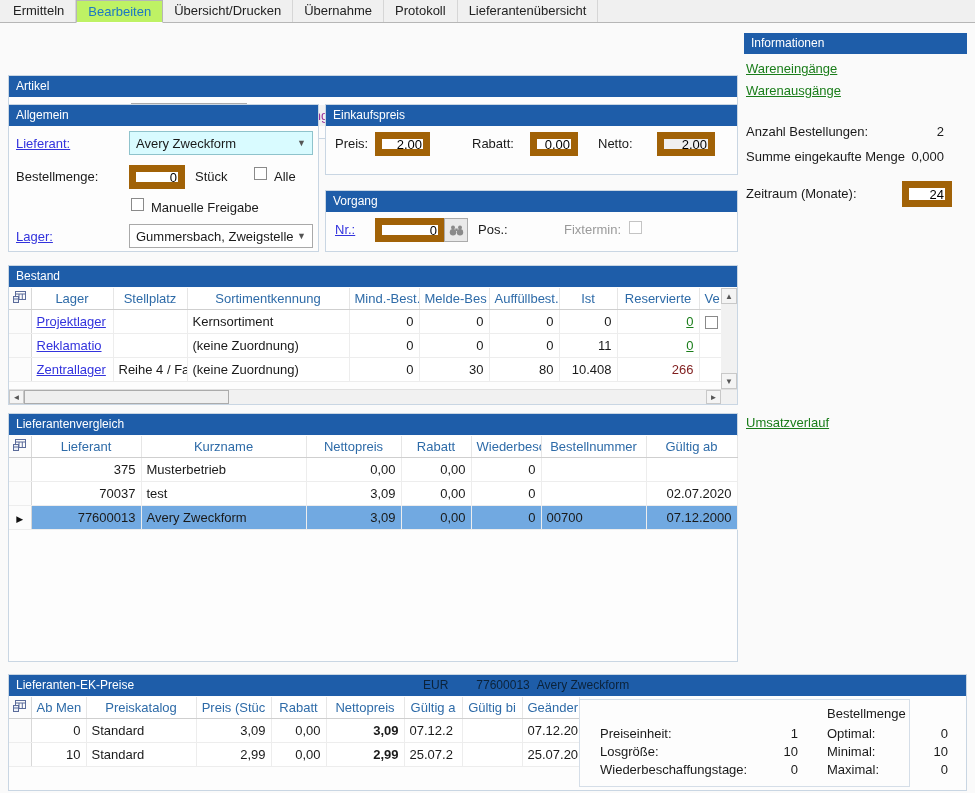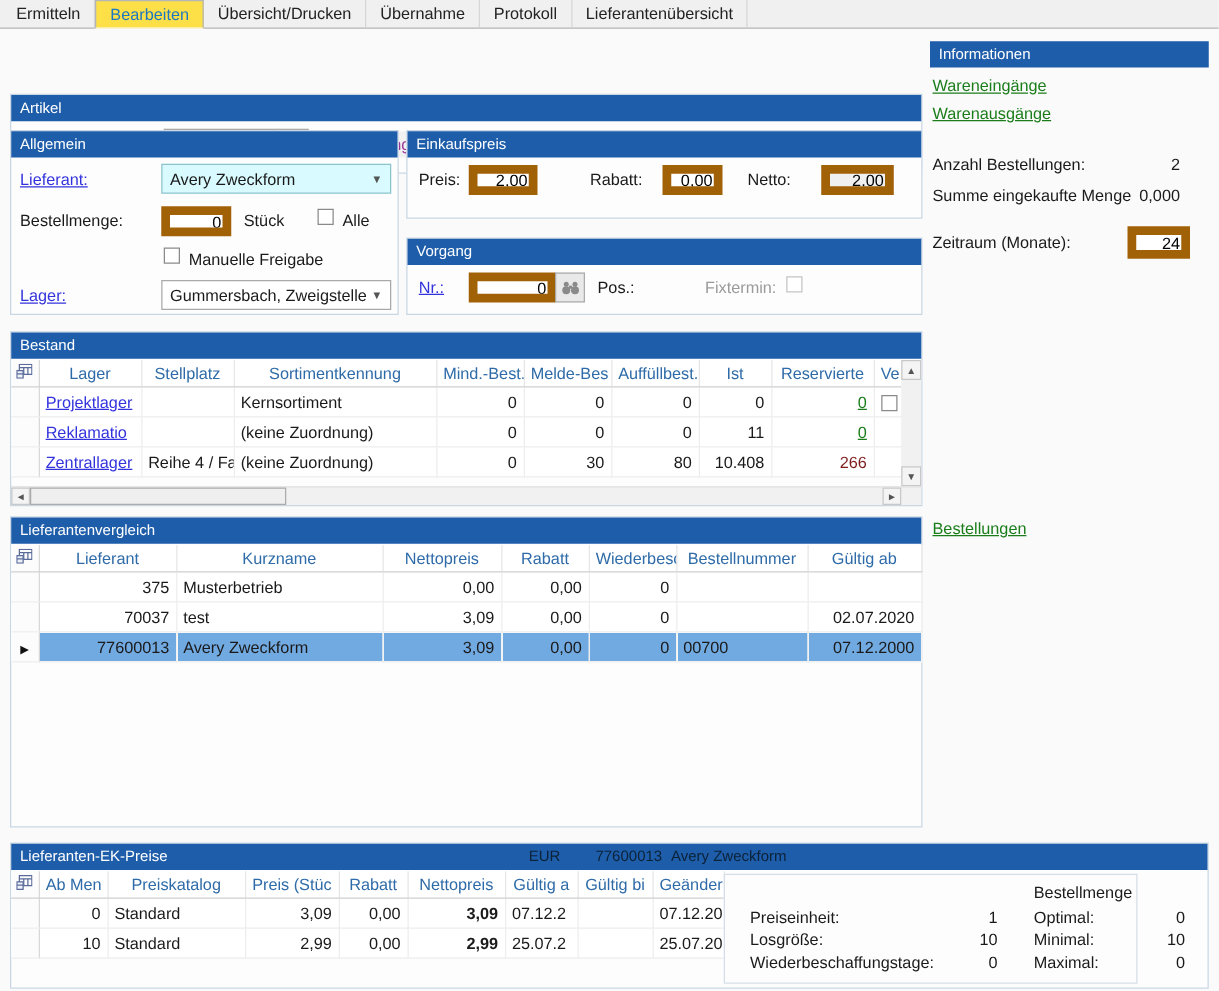--- a/index.html
+++ b/index.html
@@ -3,21 +3,21 @@
 <meta charset="utf-8">
 <style>
   * { margin:0; padding:0; box-sizing:border-box; }
   html,body { width:975px; height:793px; }
   body { font-family:"Liberation Sans", sans-serif; background:#FAFAFA; color:#1A1A1A; font-size:13px; }
   #app { position:relative; width:975px; height:793px; overflow:hidden; }
 
   
   .tabbar { position:absolute; left:0; top:0; width:975px; height:23px; background:#F0F0F0; border-bottom:1px solid #B6B6B6; display:flex; align-items:stretch; padding-left:2px; }
   .tab { padding:3px 11px 2px; font-size:13px; color:#222; border-right:1px solid #D6D6D6; cursor:default; }
-  .tab.active { background:#fde047; color:#1C77C3; border:1px solid #B6B6B6; border-bottom:1px solid #FDFDFD; margin-bottom:-1px; }
+  .tab.active { background:#bef264; color:#1C77C3; border:1px solid #B6B6B6; border-bottom:1px solid #FDFDFD; margin-bottom:-1px; }
 
   
   .section { position:absolute; background:#FDFDFD; border:1px solid #C9D6E3; }
   .sec-head { height:21px; background:#1E5DA9; color:#FFFFFF; font-size:12px; line-height:21px; padding-left:7px; white-space:nowrap; }
   .nobg { background:transparent; border:none; }
 
   .lbl { position:absolute; white-space:nowrap; }
   .link { color:#3333DD; text-decoration:underline; cursor:pointer; }
   .glink { color:#1A7D1A; text-decoration:underline; cursor:pointer; }
   .gray { color:#9A9A9A; }
@@ -309,21 +309,21 @@
   <div class="section nobg" style="left:744px; top:33px; width:223px; height:400px;">
     <div class="sec-head">Informationen</div>
     <span class="lbl glink" style="left:2px; top:28px;">Wareneingänge</span>
     <span class="lbl glink" style="left:2px; top:50px;">Warenausgänge</span>
     <span class="lbl" style="left:2px; top:91px;">Anzahl Bestellungen:</span>
     <span class="lbl" style="left:150px; top:91px; width:50px; text-align:right;">2</span>
     <span class="lbl" style="left:2px; top:116px; width:160px; overflow:hidden; white-space:nowrap;">Summe eingekaufte Menge</span>
     <span class="lbl" style="left:160px; top:116px; width:40px; text-align:right;">0,000</span>
     <span class="lbl" style="left:2px; top:153px;">Zeitraum (Monate):</span>
     <input class="tbox num" style="left: 158px; top: 148px; width: 50px; height: 26px;" value="24">
-    <span class="lbl glink" style="left:2px; top:382px;">Bestellungen</span>
+    <span class="lbl glink" style="left:2px; top:382px;">Umsatzverlauf</span>
   </div>
 
   <div class="section" style="left:8px; top:674px; width:959px; height:117px;">
     <div class="sec-head">
       <span>Lieferanten-EK-Preise</span>
       <span style="position:absolute; left:414px; top:0; color:#0B2239; display:flex; gap:0;">
         <span>EUR</span>
         <span style="margin-left:28px;">77600013</span>
         <span style="margin-left:7px;">Avery Zweckform</span>
       </span>

